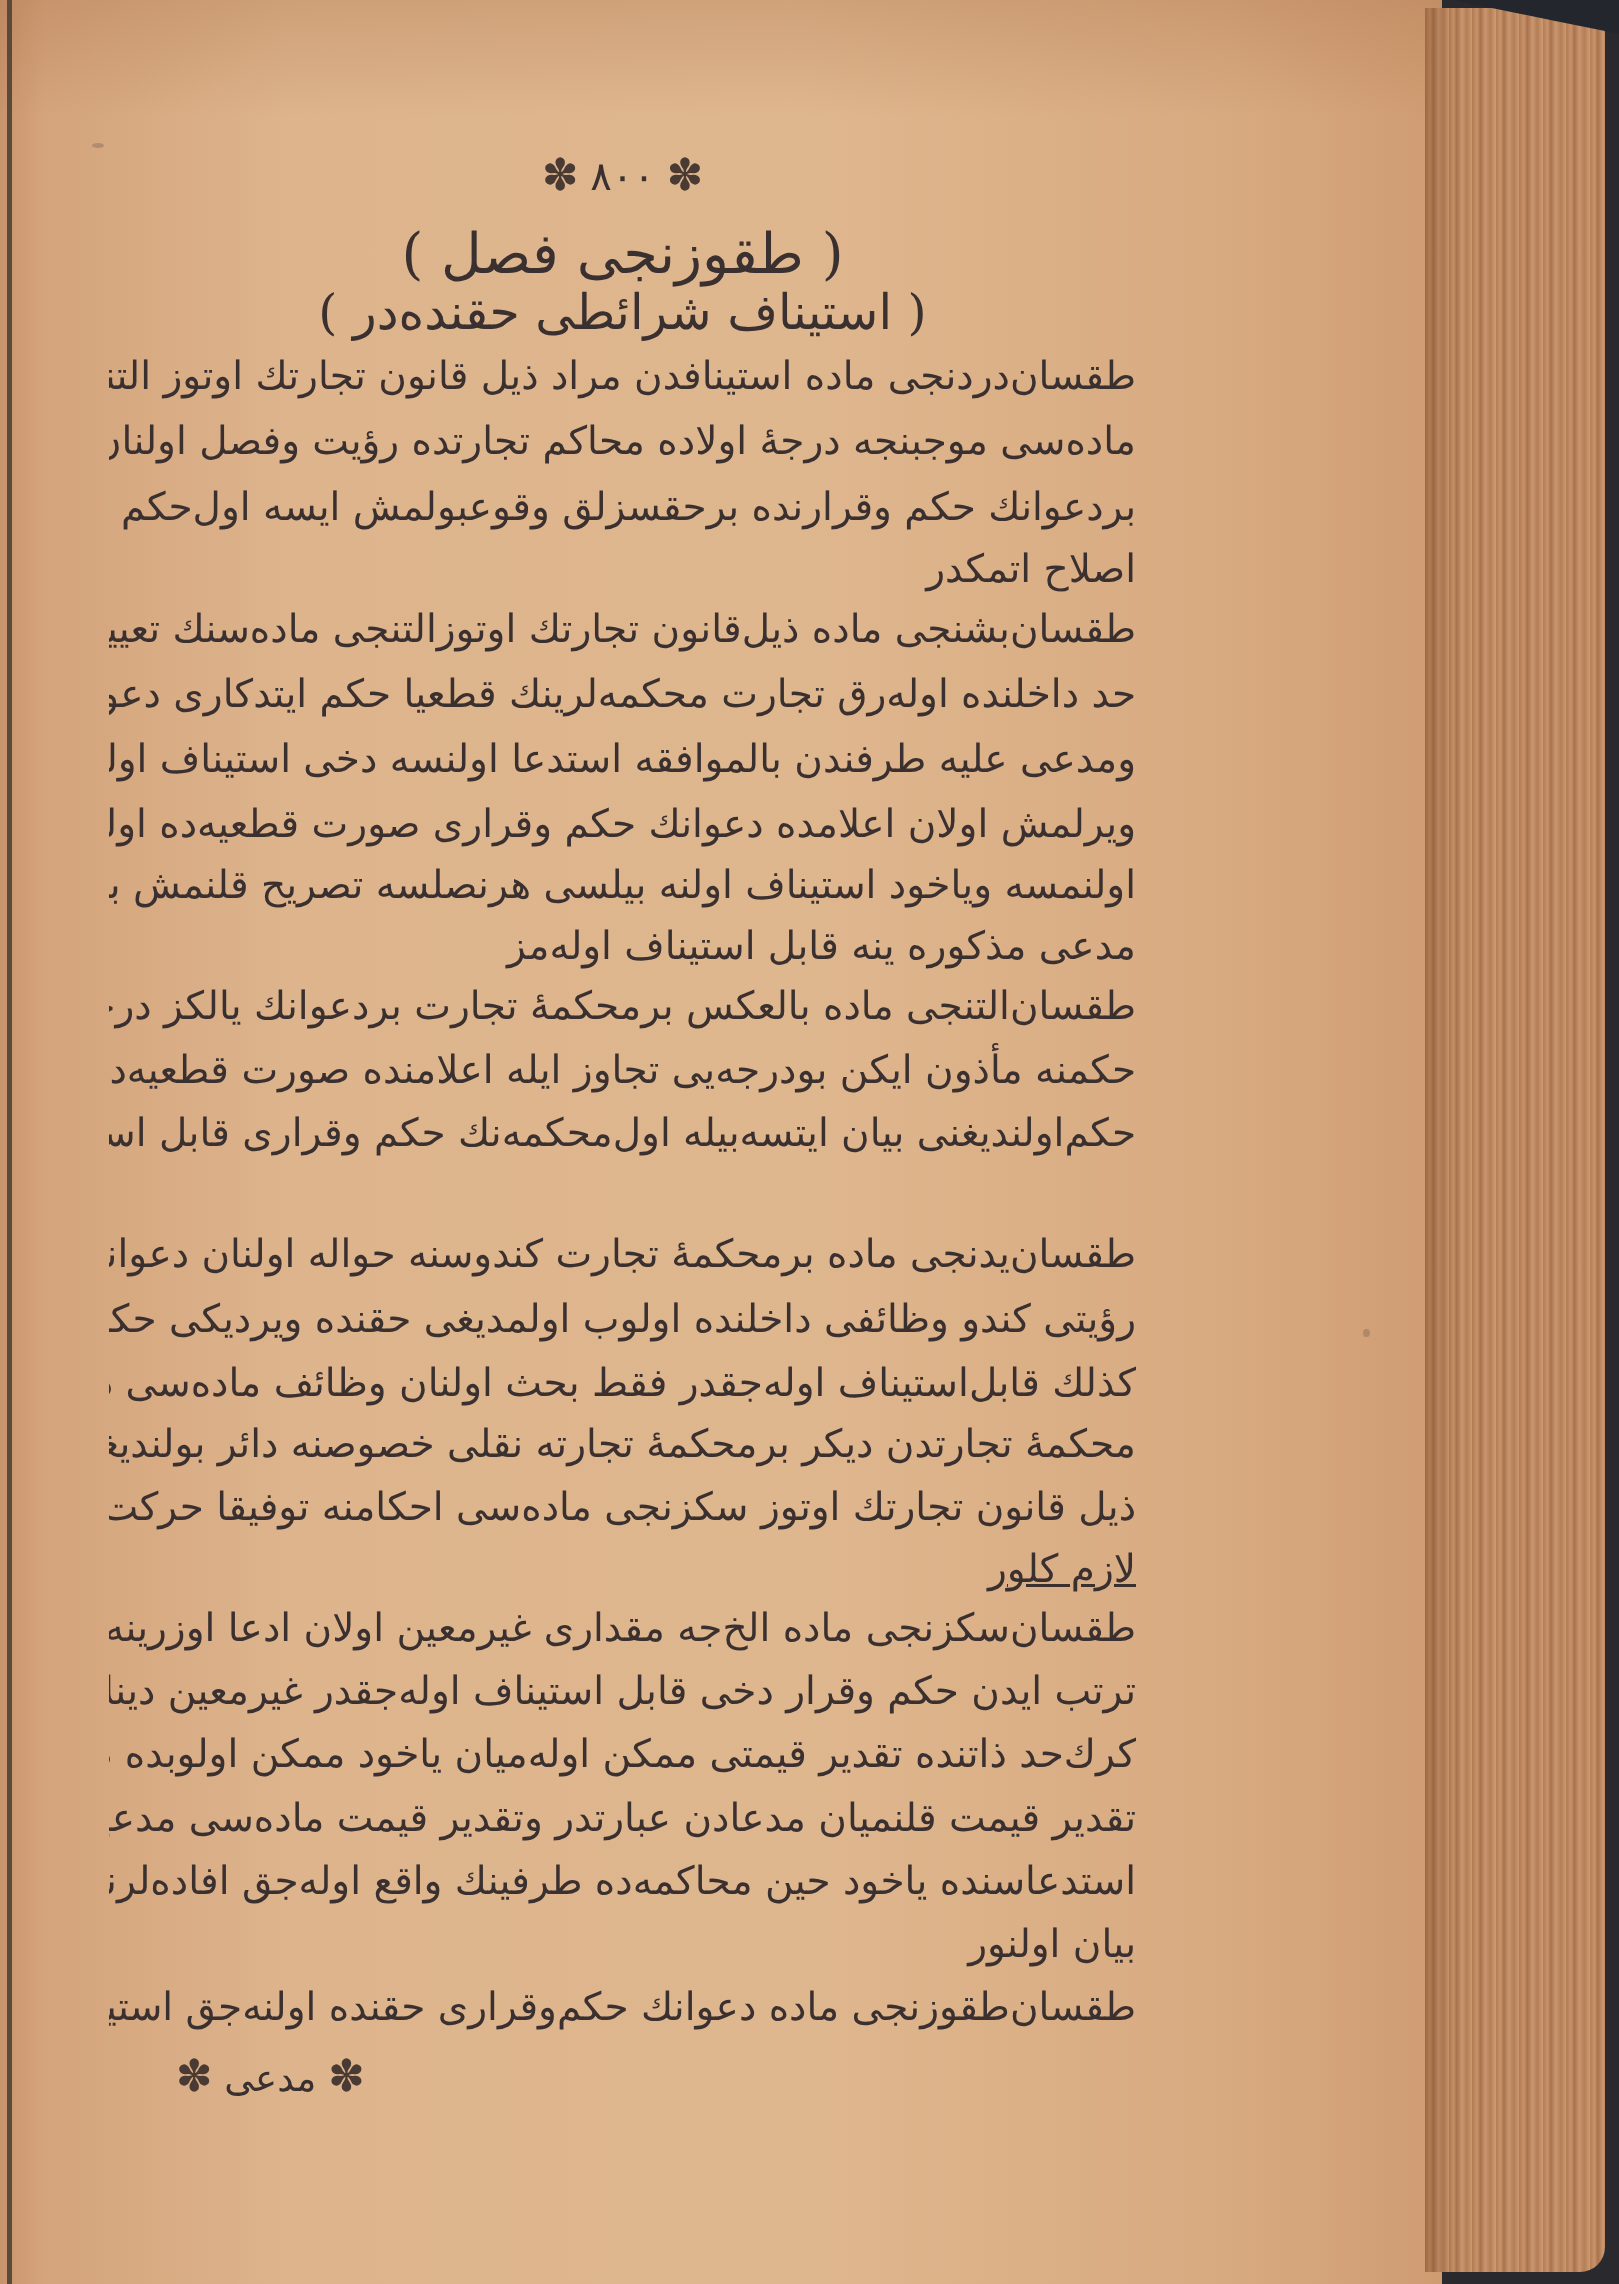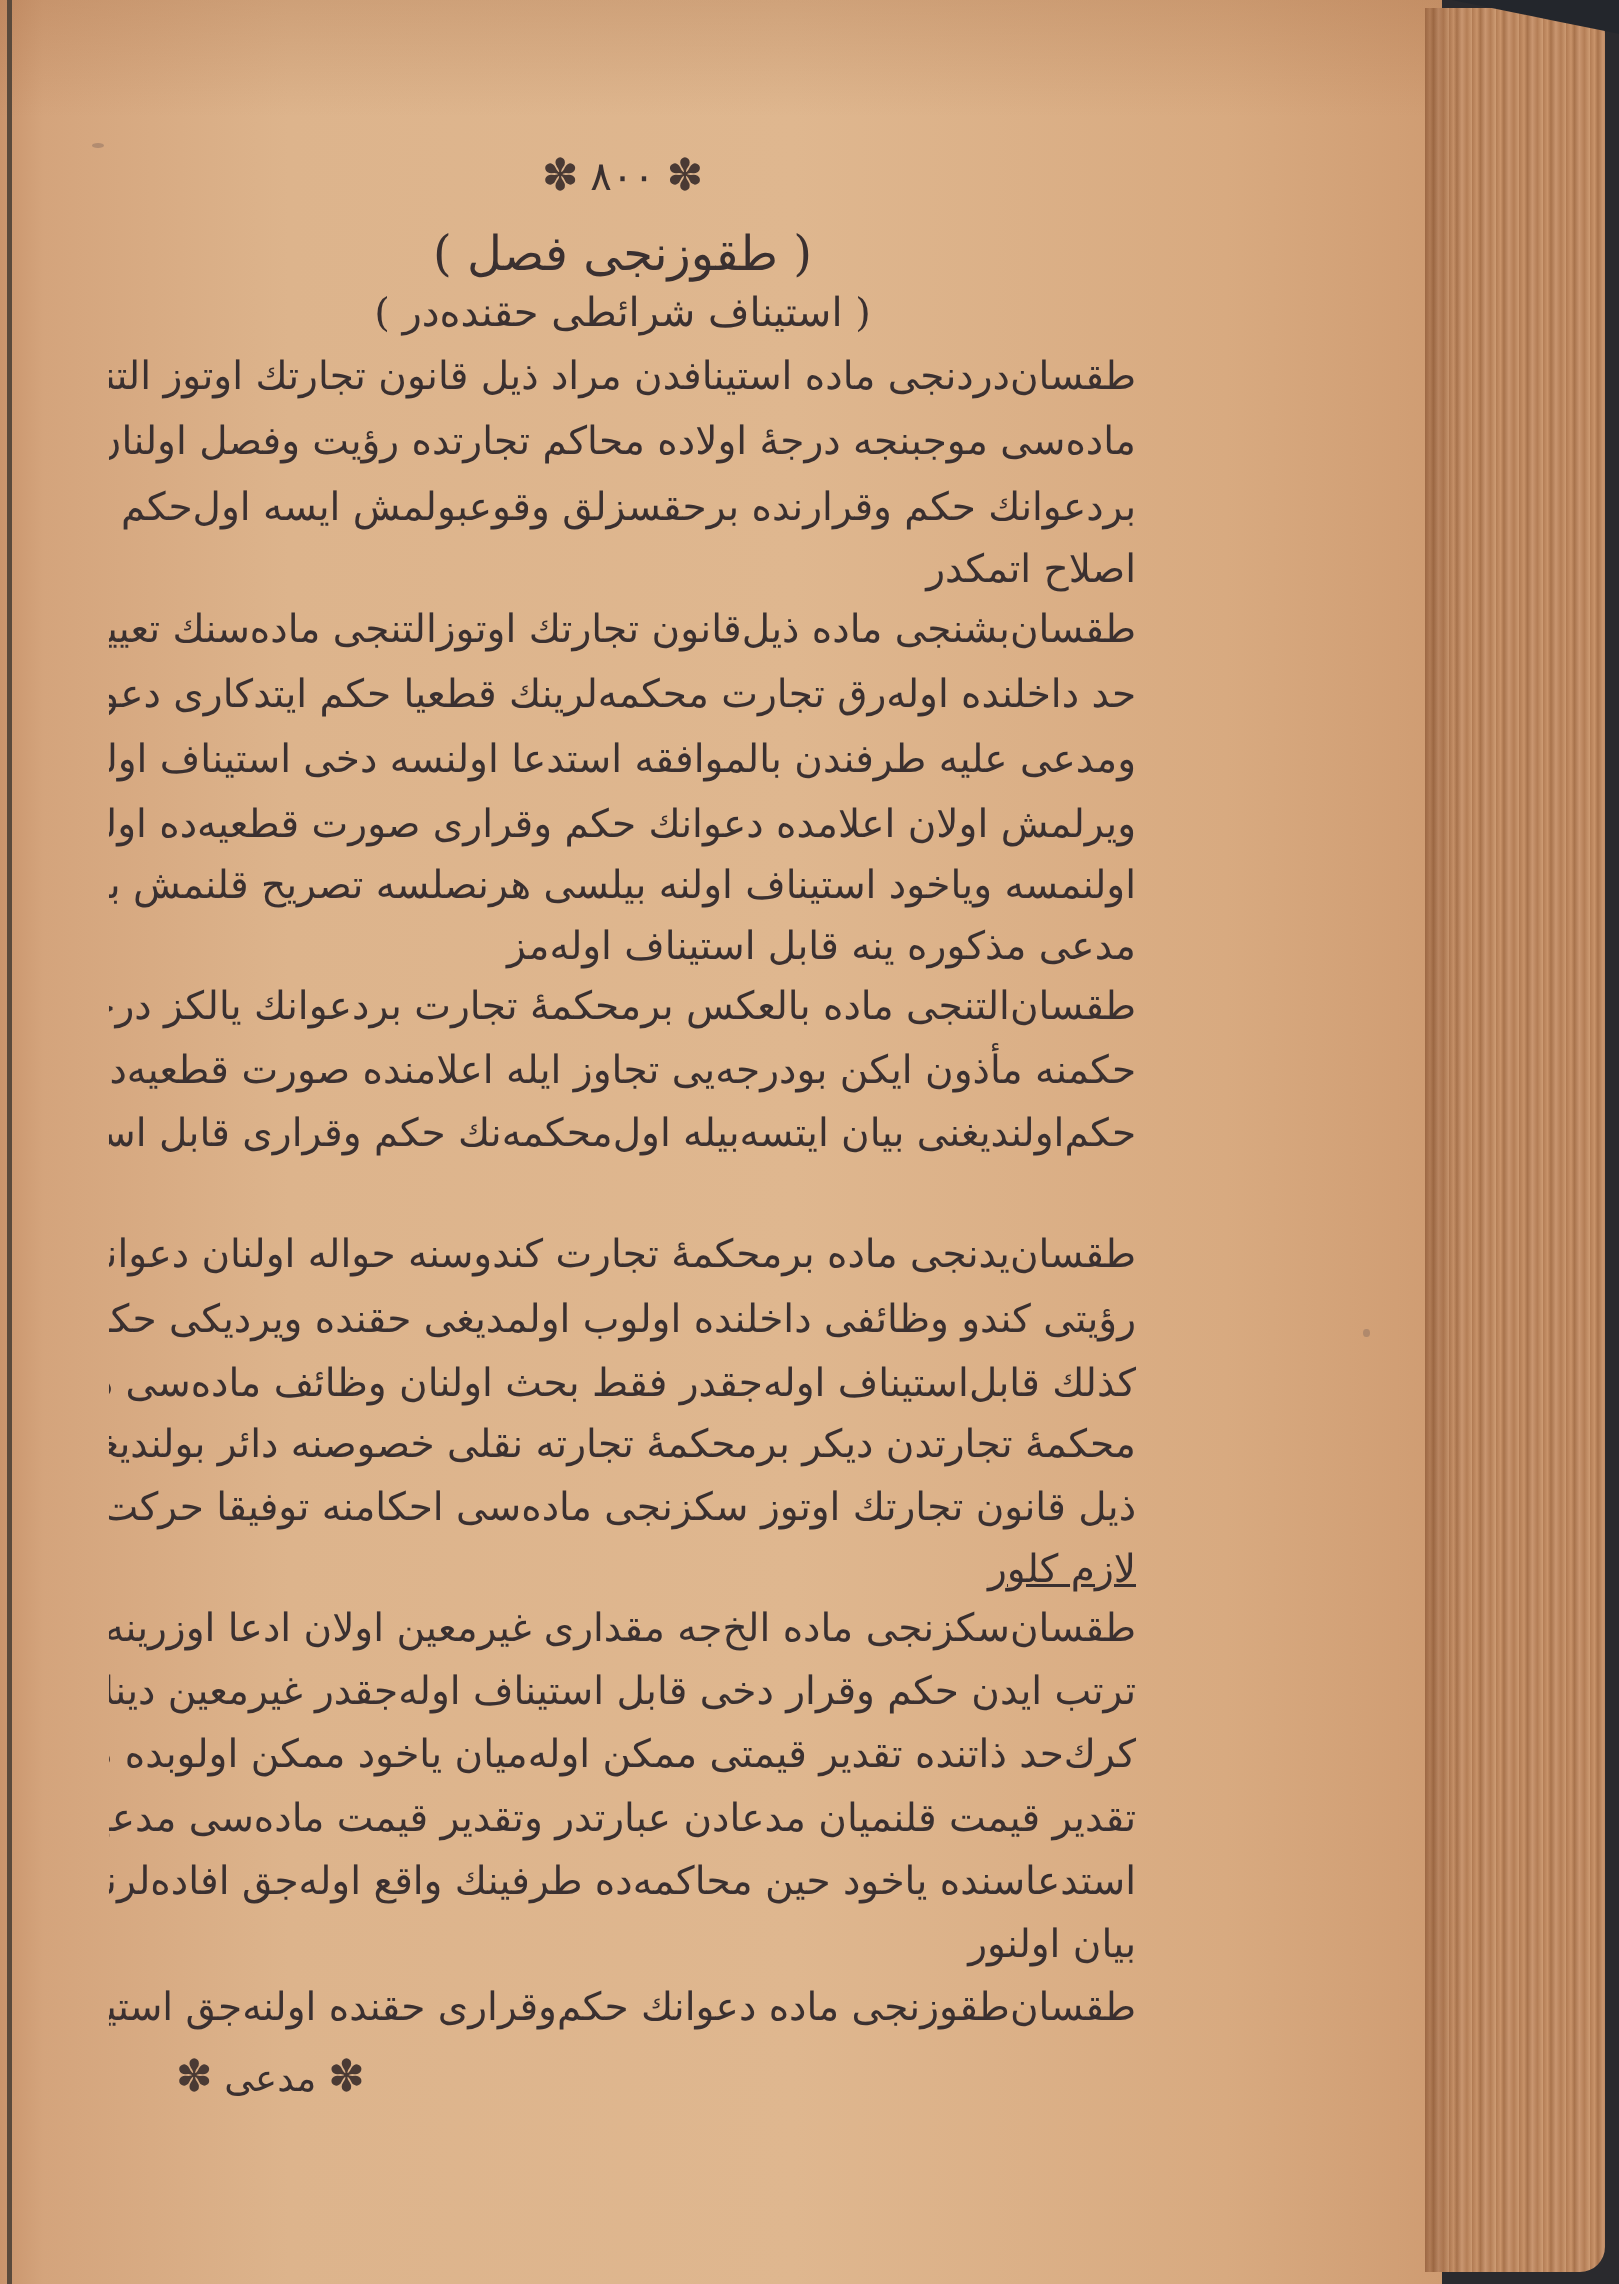--- a/index.html
+++ b/index.html
@@ -47,22 +47,22 @@
     font-size:39px; line-height:63px; white-space:nowrap;
     text-align:justify; text-align-last:justify;
     direction:rtl; overflow:hidden;
   }
   .line.last { text-align-last:right; }
   .center {
     position:absolute; left:109px; width:1027px; text-align:center;
     direction:rtl; color:#3a3030; white-space:nowrap;
   }
   .pagenum { font-size:40px; }
-  .title1 { font-size:48px; }
-  .title2 { font-size:40px; }
+  .title1 { font-size:56px; }
+  .title2 { font-size:49px; }
   .orn { display:inline-block; font-size:44px; color:#4a3a34; margin:0 11.7px; }
   .catchword { position:absolute; left:164px; top:2050px; font-size:37px; color:#3a3030; direction:rtl; white-space:nowrap; }
   .speck { position:absolute; width:6.7px; height:8.4px; background:#9a7a66; border-radius:50%; opacity:0.6; }
 </style>
 </head>
 <body>
 
 <div class="left-margin-strip"></div>
 <div class="page"></div>
 <div class="page-shadow-top"></div>

